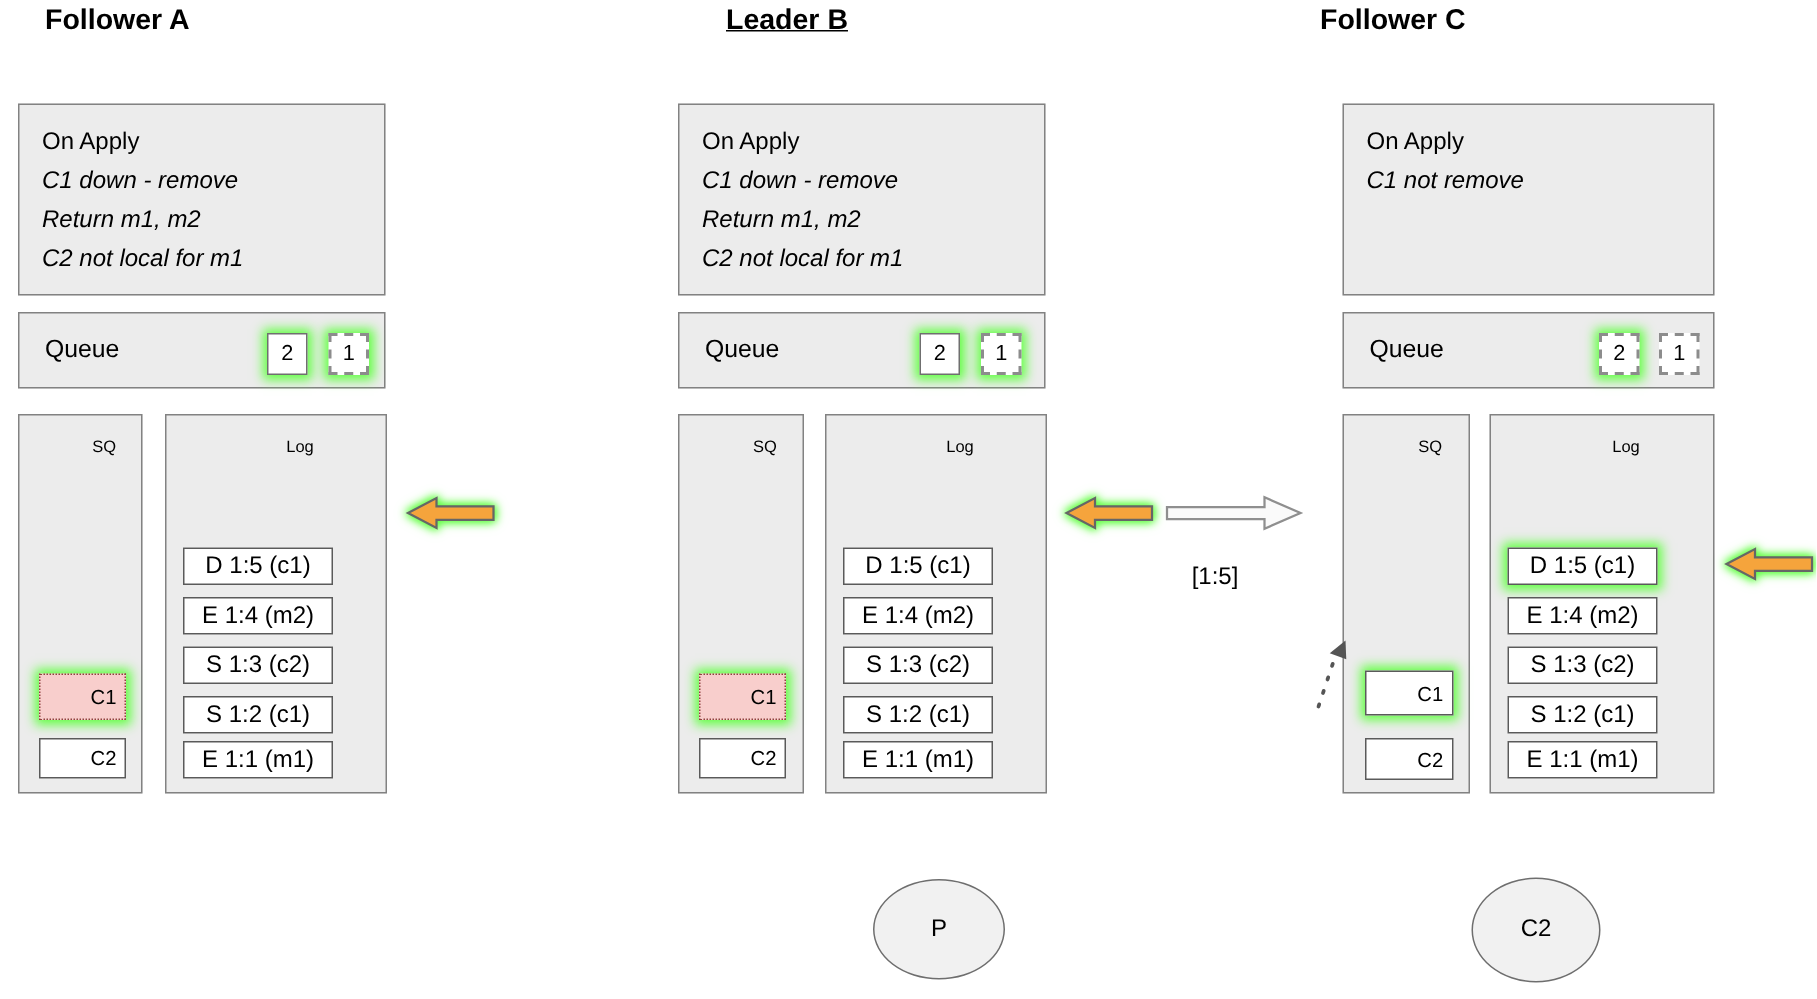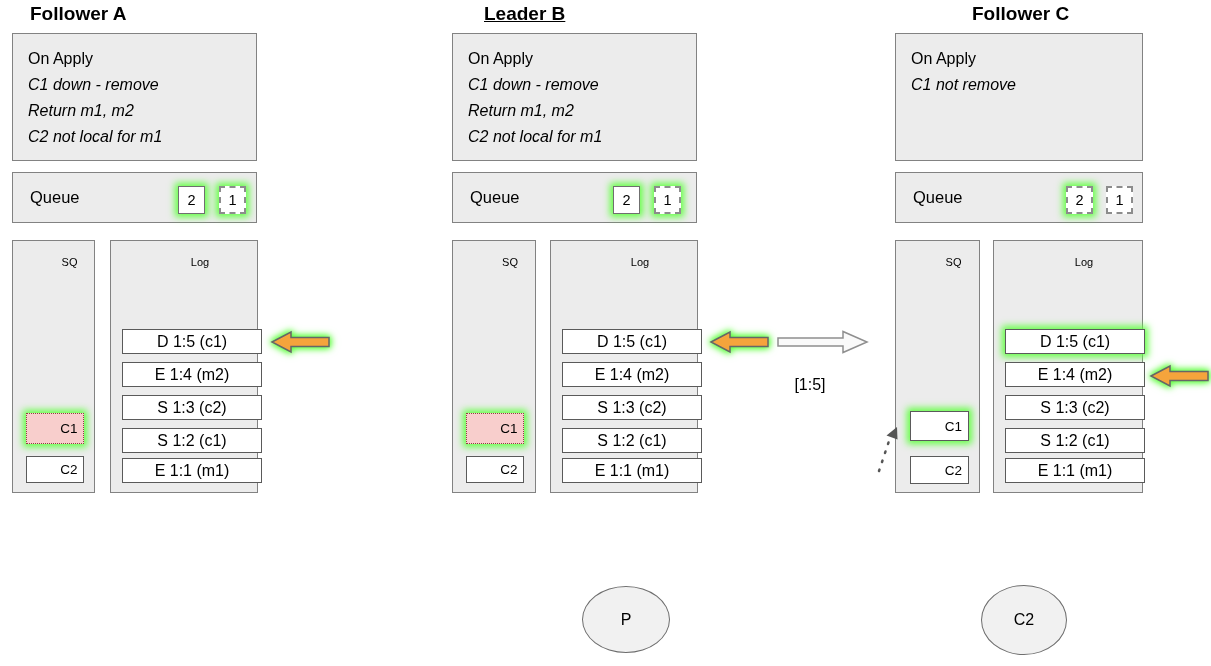--- a/index.html
+++ b/index.html
@@ -4,37 +4,38 @@
 <style>
   html,body { margin:0; padding:0; background:#ffffff; }
   #canvas {
     position:relative; width:1211px; height:666px; overflow:hidden;
     font-family:"Liberation Sans", sans-serif; color:#000; background:#fff;
   }
   .node-title { position:absolute; font-size:19px; font-weight:bold; line-height:24px;text-align:center; }
   .gbox {
     position:absolute; background:#ececec; border:1px solid #828282;
     box-sizing:border-box;
+    margin-top:36px;
   }
   .note-text { padding:12px 12px 0 15px; font-size:16px; line-height:26px; }
   .note-line-italic { font-style:italic; }
   .queue-label {
     position:absolute; left:17px; top:0; height:100%;
     display:flex; align-items:center; font-size:16.5px;
   }
   .token {
     position:absolute; width:27px; height:28px; background:#ffffff;
     border:1px solid #6f6f6f; box-sizing:border-box;
     display:flex; align-items:center; justify-content:center; font-size:14.5px;
   }
   .token.dashed { border:2px dashed #8c8c8c; }
   .glow { box-shadow:0 0 7px 3px #63ff44; }
   .panel-label { position:absolute; top:15px; left:16px; width:100%; text-align:center; font-size:11px; }
   .log-entry {
-    position:absolute; left:11px; width:140px; height:25px;
+    position:absolute; left:11px; width:100px; height:25px;
     background:#ffffff; border:1px solid #5a5a5a; box-sizing:border-box;
     display:flex; align-items:center; justify-content:center; font-size:16px;
   }
   .sq-item {
     position:absolute; background:#ffffff; border:1px solid #5a5a5a;
     box-sizing:border-box; display:flex; align-items:center; justify-content:center;
     font-size:13.5px;
     padding-left:28px;
   }
   .sq-item.pink { background:#f8cecc; border:1.5px dotted #8f4340; }
@@ -121,21 +122,21 @@
 
   <svg class="arrow-svg arrow-glow" style="left:709px; top:329px;" width="62" height="26" viewBox="0 0 62 26">
     <path d="M2 13 L21 3 L21 8.5 L59 8.5 L59 17.5 L21 17.5 L21 23 Z" fill="#f5a43c" stroke="#666" stroke-width="1.5"></path>
   </svg>
 
   <svg class="arrow-svg" style="left:776px; top:329px;" width="94" height="26" viewBox="0 0 94 26">
     <path d="M2 9 L67 9 L67 2.5 L91 13 L67 23.5 L67 17 L2 17 Z" fill="#fafafa" stroke="#8f8f8f" stroke-width="1.5"></path>
   </svg>
   <div class="repl-label" style="left:770px; top:376px; width:80px;">[1:5]</div>
 
-  <div class="node-title" style="left:972px; top:2px;">Follower C</div>
+  <div class="node-title" style="left:880px; top:2px;">Follower C</div>
 
   <div class="gbox" style="left:895px; top:33px; width:248px; height:128px;">
     <div class="note-text">
       <div>On Apply</div>
       <div class="note-line-italic">C1 not remove</div>
     </div>
   </div>
 
   <div class="gbox" style="left:895px; top:172px; width:248px; height:51px;">
     <div class="queue-label">Queue</div>

